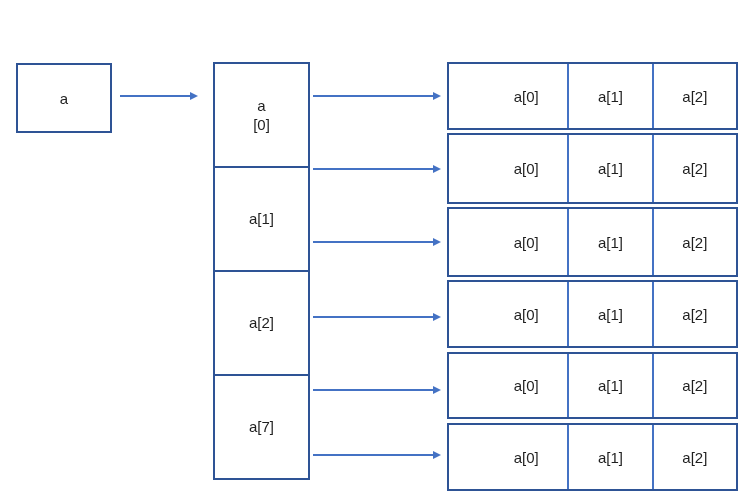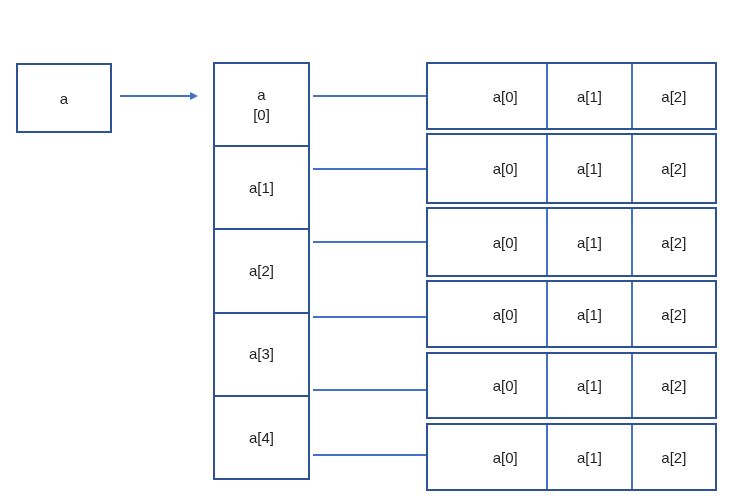--- a/index.html
+++ b/index.html
@@ -44,21 +44,21 @@
     display: flex; align-items: center; justify-content: center;
     border-top: 2px solid var(--box-border);
     text-align: center;
     white-space: pre-line;
     line-height: 1.3;
   }
   .pointer-array .pcell:first-child { border-top: none; }
   
   .row-table {
     position: absolute;
-    left: 426px;
+    left: 447px;
     width: 291px; height: 68px;
     border: 2px solid var(--box-border);
     background: #fff;
     display: flex;
     padding-left: 36px;
   }
   .row-table .rcell {
     flex: 1;
     display: flex; align-items: center; justify-content: center;
     border-left: 2px solid var(--row-divider);
@@ -89,22 +89,21 @@
     <span>a</span>
   </div>
 
   <div class="arrow" style="left:120px; top:95px; width:70px;"></div>
 
   <div class="pointer-array">
     <div class="pcell">a
 [0]</div>
     <div class="pcell">a[1]</div>
     <div class="pcell">a[2]</div>
-    <div class="pcell">a[3]</div>
-    <div class="pcell">a[4]</div>
+    <div class="pcell">a[7]</div>
   </div>
 
   <div class="arrow" style="left:313px; top:95px;  width:120px;"></div>
   <div class="arrow" style="left:313px; top:168px; width:120px;"></div>
   <div class="arrow" style="left:313px; top:241px; width:120px;"></div>
   <div class="arrow" style="left:313px; top:316px; width:120px;"></div>
   <div class="arrow" style="left:313px; top:389px; width:120px;"></div>
   <div class="arrow" style="left:313px; top:454px; width:120px;"></div>
 
   <div class="row-table" style="top:62px;">

